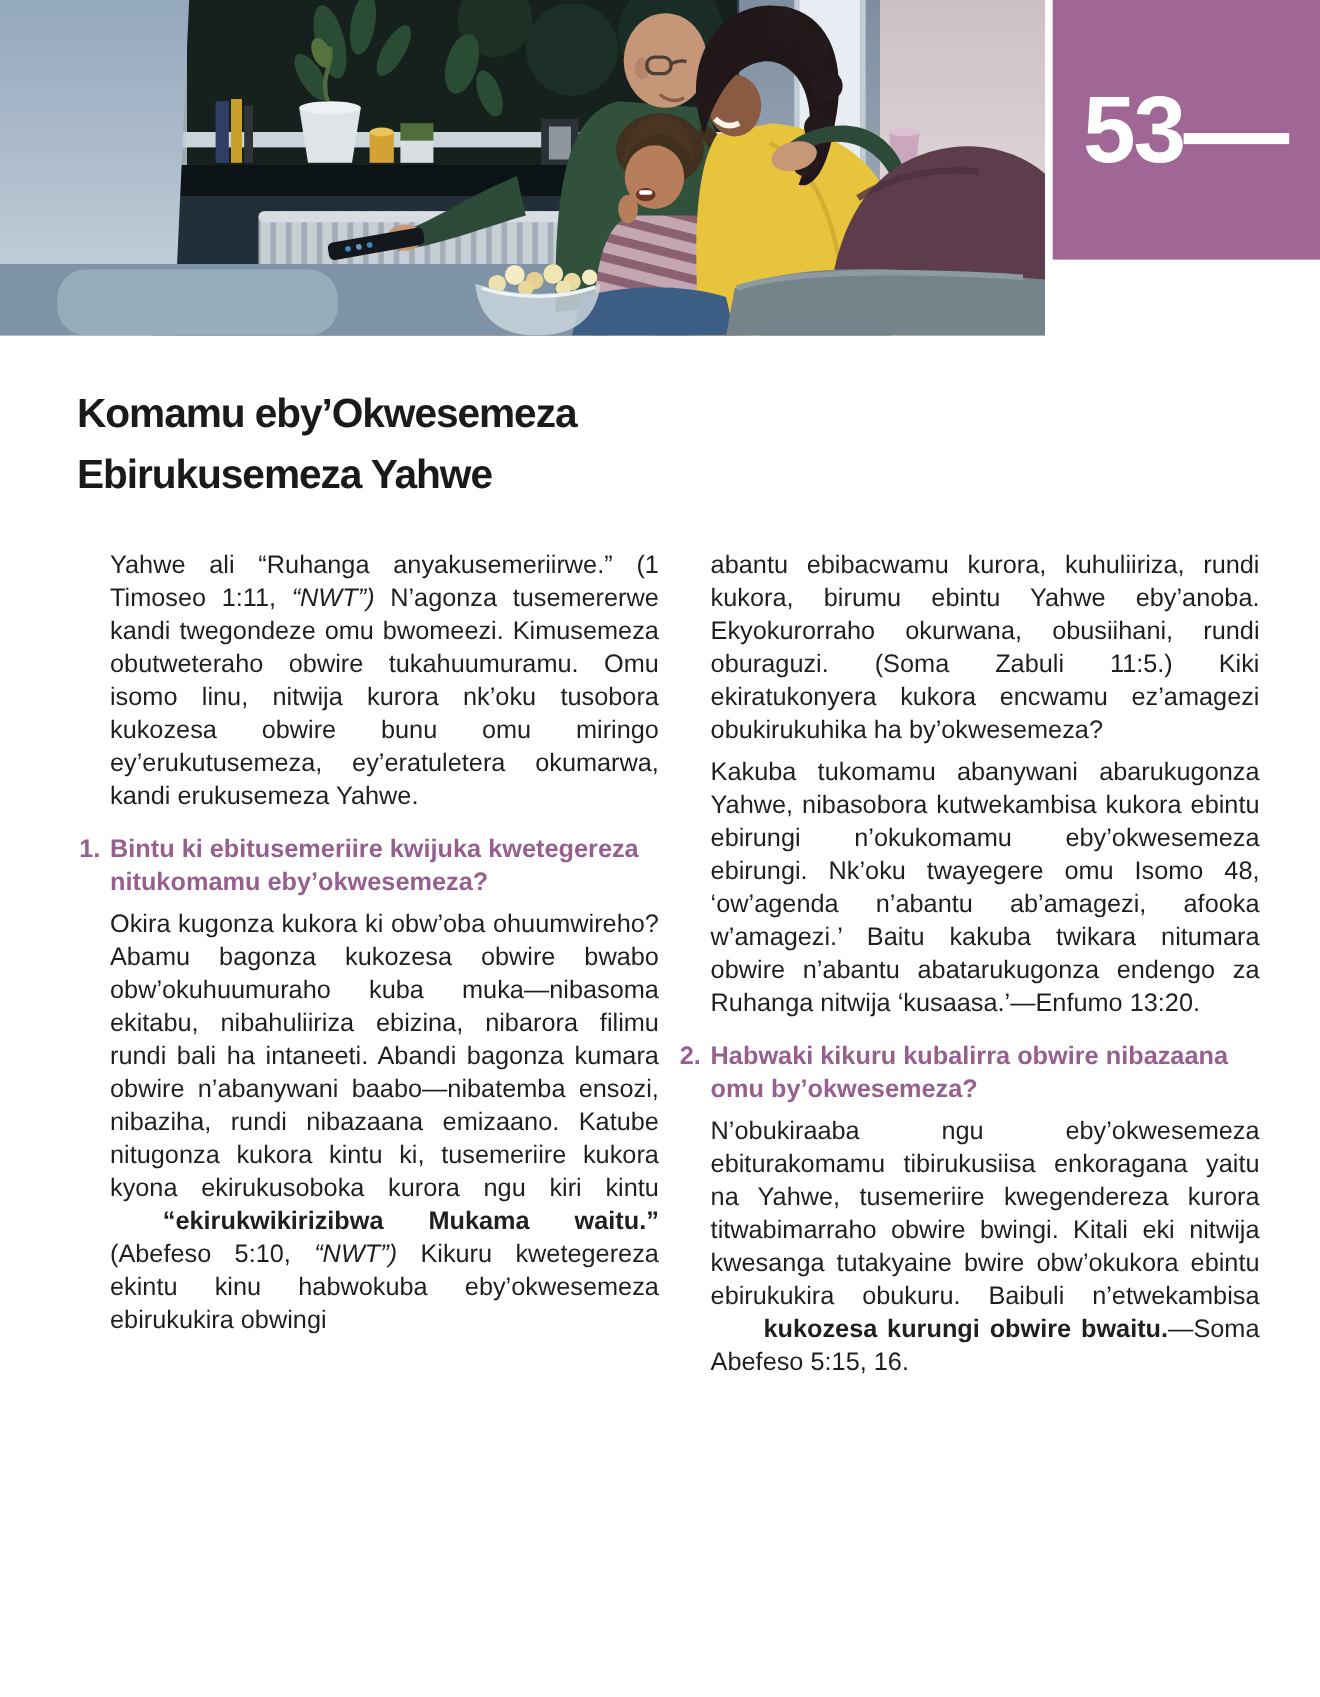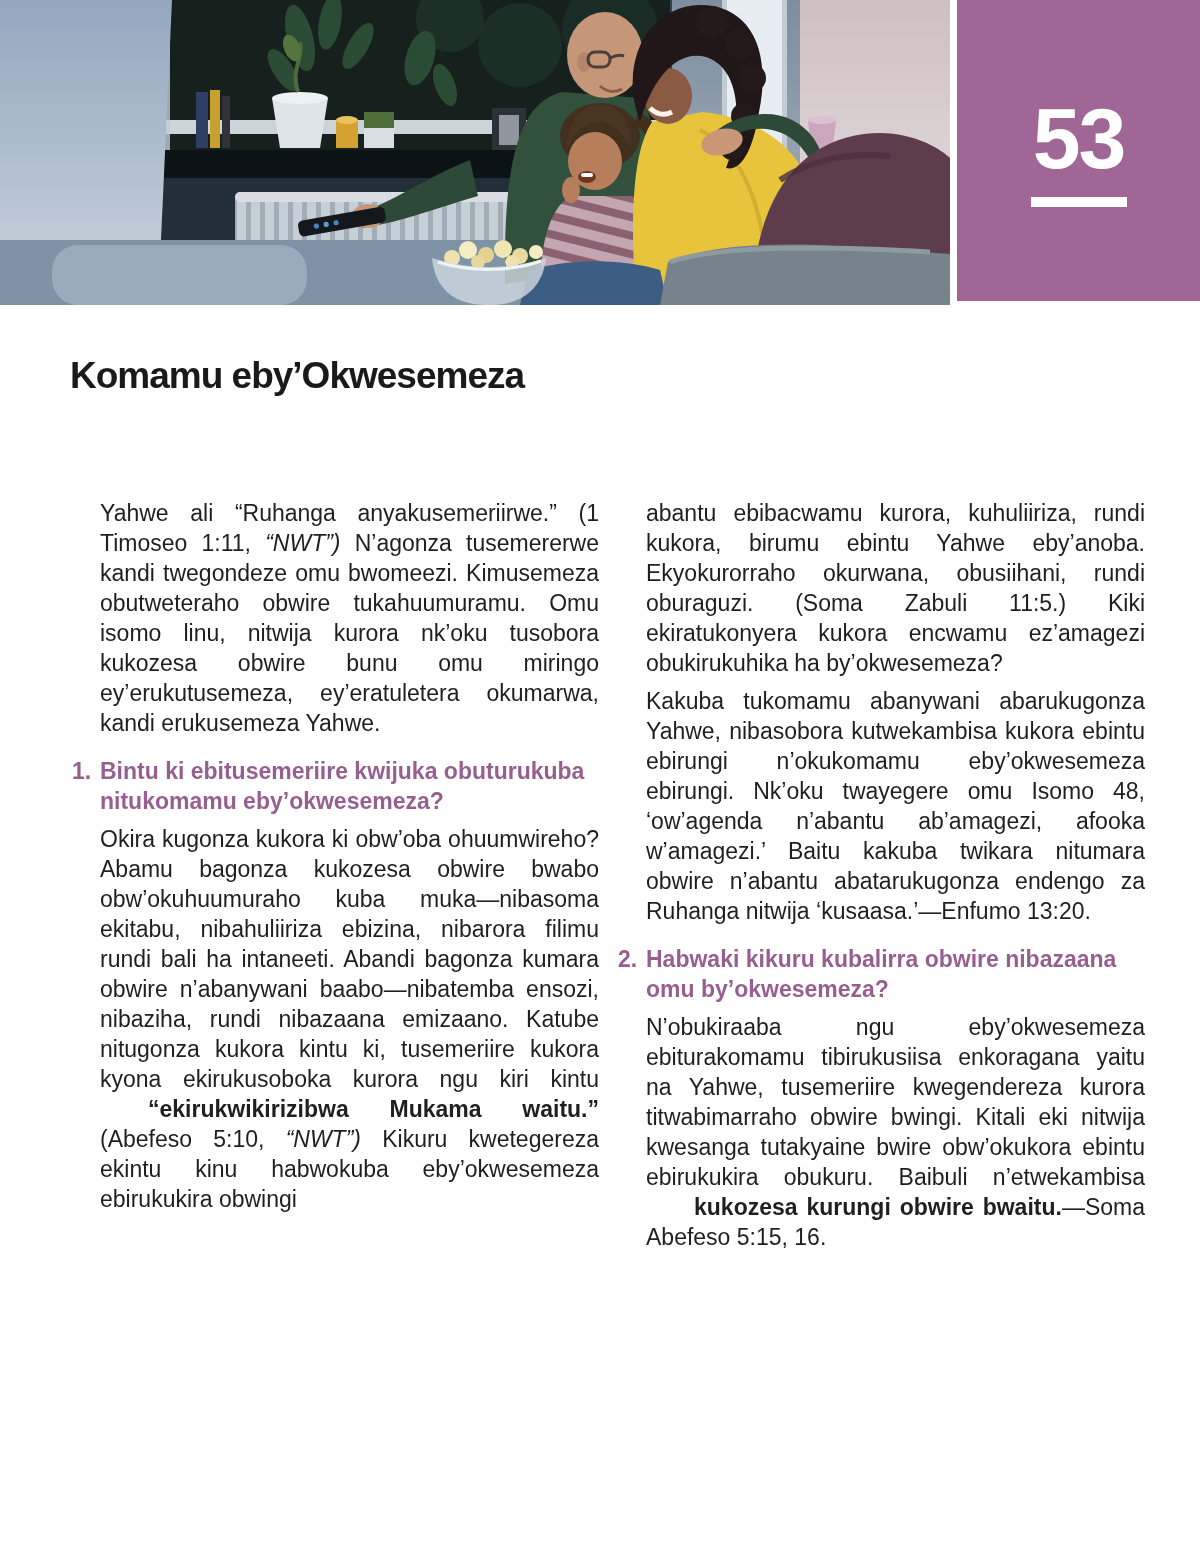--- a/index.html
+++ b/index.html
@@ -4,22 +4,22 @@
 <style>
   html,body{margin:0;padding:0;background:#ffffff;}
   .page{position:relative;width:1200px;height:1543px;background:#ffffff;overflow:hidden;
         font-family:"Liberation Sans", sans-serif;color:#1f1f1f;}
 
   
   .hero{position:absolute;left:0;top:0;width:950px;height:305px;overflow:hidden;}
   .hero svg{display:block;width:100%;height:100%;}
 
   
-  .chapter-box{position:absolute;left:957px;top:0;width:243px;height:301px;background:#9f6696;
-               display:flex;flex-direction:column;align-items:center;justify-content:center;}
+  .chapter-box{position:absolute;left:957px;top:0;width:243px;height:236px;background:#9f6696;
+               display:flex;flex-direction:row;align-items:center;justify-content:center;}
   .chapter-number{color:#ffffff;font-size:86px;font-weight:bold;line-height:1;letter-spacing:-2px;}
   .chapter-underline{width:96px;height:10px;background:#ffffff;margin-top:16px;}
 
   
   .title{position:absolute;left:70px;top:348px;margin:0;font-size:37px;line-height:56px;
          font-weight:bold;letter-spacing:-1px;color:#1a1a1a;}
 
   
   .columns{position:absolute;left:100px;top:498px;width:1045px;display:flex;gap:47px;}
   .col{width:500px;font-size:23px;line-height:30px;text-align:justify;}
@@ -199,29 +199,30 @@
     </svg>
   </div>
 
   <div class="chapter-box">
     <div class="chapter-number">53</div>
     <div class="chapter-underline"></div>
   </div>
 
   <h1 class="title">
     <span>Komamu eby’Okwesemeza</span><br>
+    <span>Ebirukusemeza Yahwe</span>
   </h1>
 
   <div class="columns">
     <div class="col">
       <p class="para"><span>Yahwe ali “Ruhanga anyakusemeriirwe.” (1 Timoseo 1:11, </span><span class="it">“NWT”)</span><span> N’agonza tusemererwe kandi twegondeze omu bwomeezi. Kimusemeza obutweteraho obwire tukahuumuramu. Omu isomo linu, nitwija kurora nk’oku tusobora kukozesa obwire bunu omu miringo ey’erukutusemeza, ey’eratuletera okumarwa, kandi erukusemeza Yahwe.</span></p>
 
       <div class="question">
         <span class="qnum">1.</span>
-        <span class="qtext">Bintu ki ebitusemeriire kwijuka obuturukuba nitukomamu eby’okwesemeza?</span>
+        <span class="qtext">Bintu ki ebitusemeriire kwijuka kwetegereza nitukomamu eby’okwesemeza?</span>
       </div>
 
       <p class="para"><span>Okira kugonza kukora ki obw’oba ohuumwireho? Abamu bagonza kukozesa obwire bwabo obw’okuhuumuraho kuba muka—nibasoma ekitabu, nibahuliiriza ebizina, nibarora filimu rundi bali ha intaneeti. Abandi bagonza kumara obwire n’abanywani baabo—nibatemba ensozi, nibaziha, rundi nibazaana emizaano. Katube nitugonza kukora kintu ki, tusemeriire kukora kyona ekirukusoboka kurora ngu kiri kintu </span><span class="bold">“ekirukwikirizibwa Mukama waitu.”</span><span> (Abefeso 5:10, </span><span class="it">“NWT”)</span><span> Kikuru kwetegereza ekintu kinu habwokuba eby’okwesemeza ebirukukira obwingi</span></p>
     </div>
 
     <div class="col">
       <p class="para">abantu ebibacwamu kurora, kuhuliiriza, rundi kukora, birumu ebintu Yahwe eby’anoba. Ekyokurorraho okurwana, obusiihani, rundi oburaguzi. (Soma Zabuli 11:5.) Kiki ekiratukonyera kukora encwamu ez’amagezi obukirukuhika ha by’okwesemeza?</p>
       <p class="para">Kakuba tukomamu abanywani abarukugonza Yahwe, nibasobora kutwekambisa kukora ebintu ebirungi n’okukomamu eby’okwesemeza ebirungi. Nk’oku twayegere omu Isomo 48, ‘ow’agenda n’abantu ab’amagezi, afooka w’amagezi.’ Baitu kakuba twikara nitumara obwire n’abantu abatarukugonza endengo za Ruhanga nitwija ‘kusaasa.’—Enfumo 13:20.</p>
 
       <div class="question">

